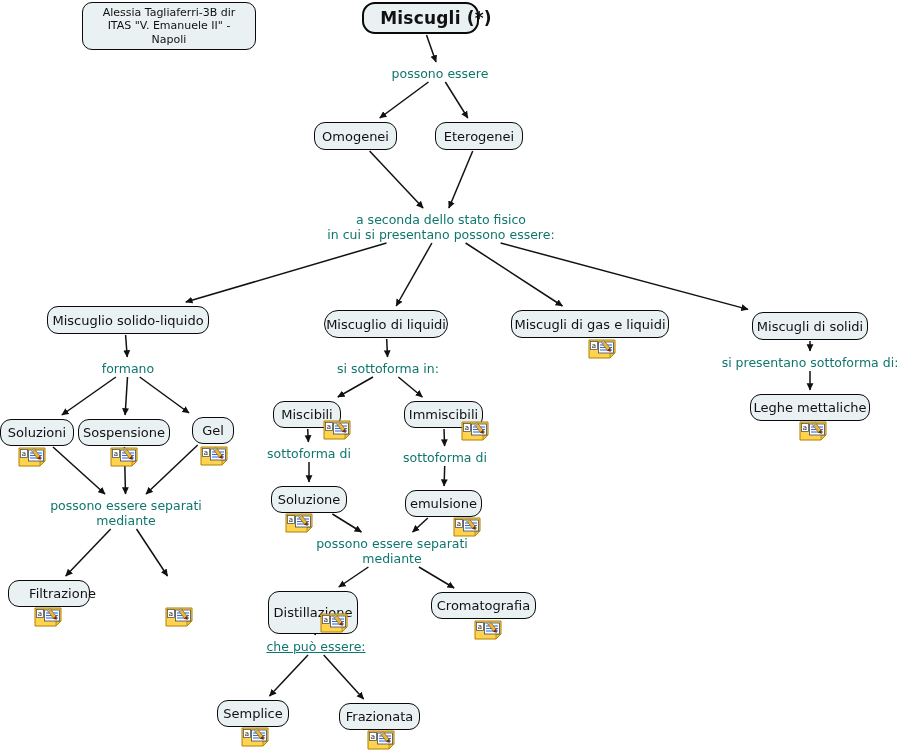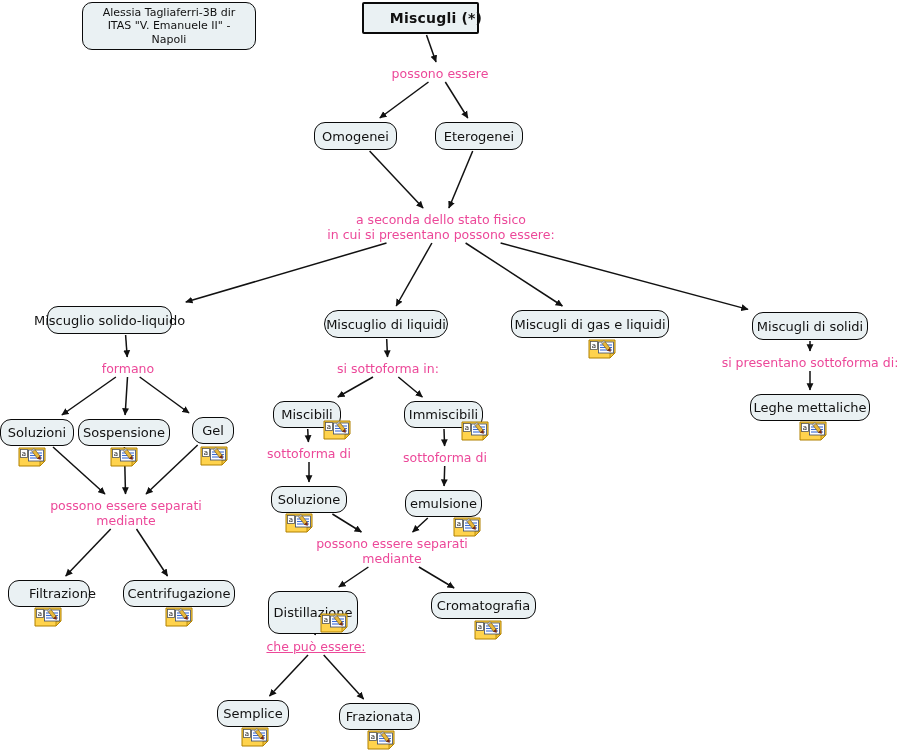--- a/index.html
+++ b/index.html
@@ -34,42 +34,42 @@
     display:flex;
     align-items:center;
     justify-content:center;
     text-align:center;
     white-space:nowrap;
     padding:0 9px;
     z-index:3;
   }
   .node.root{
     font-weight:bold;
-    font-size:14px;
+    font-size:17px;
     border-width:2.4px;
-    border-radius:2px;
+    border-radius:13px;
     letter-spacing:0.2px;
     padding-left:40px;
   }
   .node.author{
     font-size:11px;
     line-height:13.5px;
     white-space:normal;
     border-width:1.4px;
     border-radius:10px;
     flex-direction:column;
     justify-content:center;
   }
   .node.author span{display:block;}
   
   .phrase{
     position:absolute;
     font-size:12.5px;
     line-height:15px;
-    color:#ec4899;
+    color:#0f766e;
     text-align:center;
     white-space:nowrap;
     z-index:2;
   }
   .phrase.multi{white-space:normal;}
   
   .note{
     position:absolute;
     width:28px;height:20px;
     z-index:4;
@@ -126,34 +126,33 @@
   </svg>
 
   <div class="node author" style="left:82px;top:2px;width:174px;height:48px;">
     <span>Alessia Tagliaferri-3B dir</span>
     <span>ITAS  "V. Emanuele II" -Napoli</span>
   </div>
 
   <div class="node root" style="left: 362px; top: 2px; width: 117px; height: 32px;">Miscugli (*)</div>
   <div class="node" style="left: 314px; top: 122px; width: 83px; height: 28px;">Omogenei</div>
   <div class="node" style="left: 435px; top: 122px; width: 88px; height: 28px;">Eterogenei</div>
-  <div class="node" style="left: 47px; top: 306px; width: 125px; height: 28px;">Miscuglio solido-liquido</div>
+  <div class="node" style="left: 47px; top: 306px; width: 162px; height: 28px;">Miscuglio solido-liquido</div>
   <div class="node" style="left: 324px; top: 310px; width: 124px; height: 28px; border-radius: 14px;">Miscuglio di liquidi</div>
   <div class="node" style="left: 752px; top: 312px; width: 116px; height: 28px;">Miscugli di solidi</div>
   <div class="node" style="left: 511px; top: 310px; width: 158px; height: 28px;">Miscugli di gas e liquidi</div>
   <div class="node" style="left: 0px; top: 419px; width: 74px; height: 27px;">Soluzioni</div>
   <div class="node" style="left: 78px; top: 419px; width: 92px; height: 27px;">Sospensione</div>
   <div class="node" style="left: 192px; top: 417px; width: 42px; height: 27px;">Gel</div>
   <div class="node" style="left: 273px; top: 401px; width: 68px; height: 27px;">Miscibili</div>
   <div class="node" style="left: 404px; top: 401px; width: 79px; height: 27px;">Immiscibili</div>
   <div class="node" style="left: 271px; top: 486px; width: 76px; height: 27px;">Soluzione</div>
   <div class="node" style="left: 405px; top: 490px; width: 77px; height: 27px;">emulsione</div>
   <div class="node" style="left: 750px; top: 394px; width: 120px; height: 27px;">Leghe mettaliche</div>
   <div class="node" style="left: 8px; top: 580px; width: 82px; height: 27px; padding-left: 36px;">Filtrazione</div>
-  <div class="node" style="left: 123px; top: 580px; width: 112px; height: 27px;">Centrifugazione</div>
   <div class="node" style="left: 268px; top: 591px; width: 90px; height: 43px;">Distillazione</div>
   <div class="node" style="left: 431px; top: 592px; width: 105px; height: 27px;">Cromatografia</div>
   <div class="node" style="left: 217px; top: 700px; width: 72px; height: 27px;">Semplice</div>
   <div class="node" style="left: 339px; top: 703px; width: 81px; height: 27px;">Frazionata</div>
 
   <div class="phrase" style="left: 370px; top: 66px; width: 140px;">possono essere</div>
   <div class="phrase multi" style="left: 296px; top: 212px; width: 290px;">a seconda dello stato fisico<br>in cui si presentano possono essere:</div>
   <div class="phrase" style="left: 93px; top: 361px; width: 70px;">formano</div>
   <div class="phrase" style="left: 328px; top: 361px; width: 120px;">si sottoforma in:</div>
   <div class="phrase" style="left: 256px; top: 446px; width: 106px;">sottoforma di</div>

